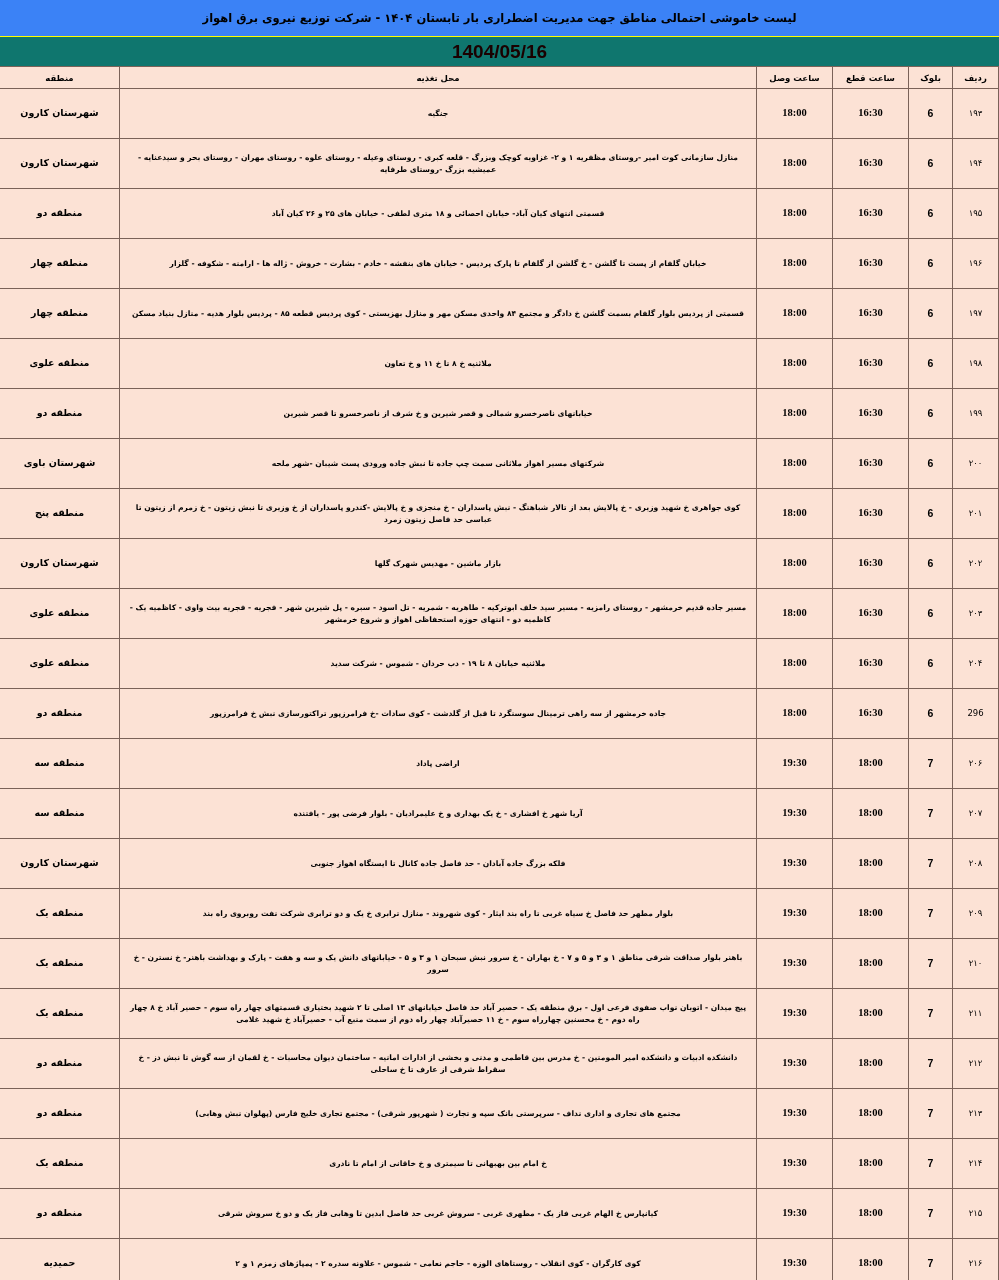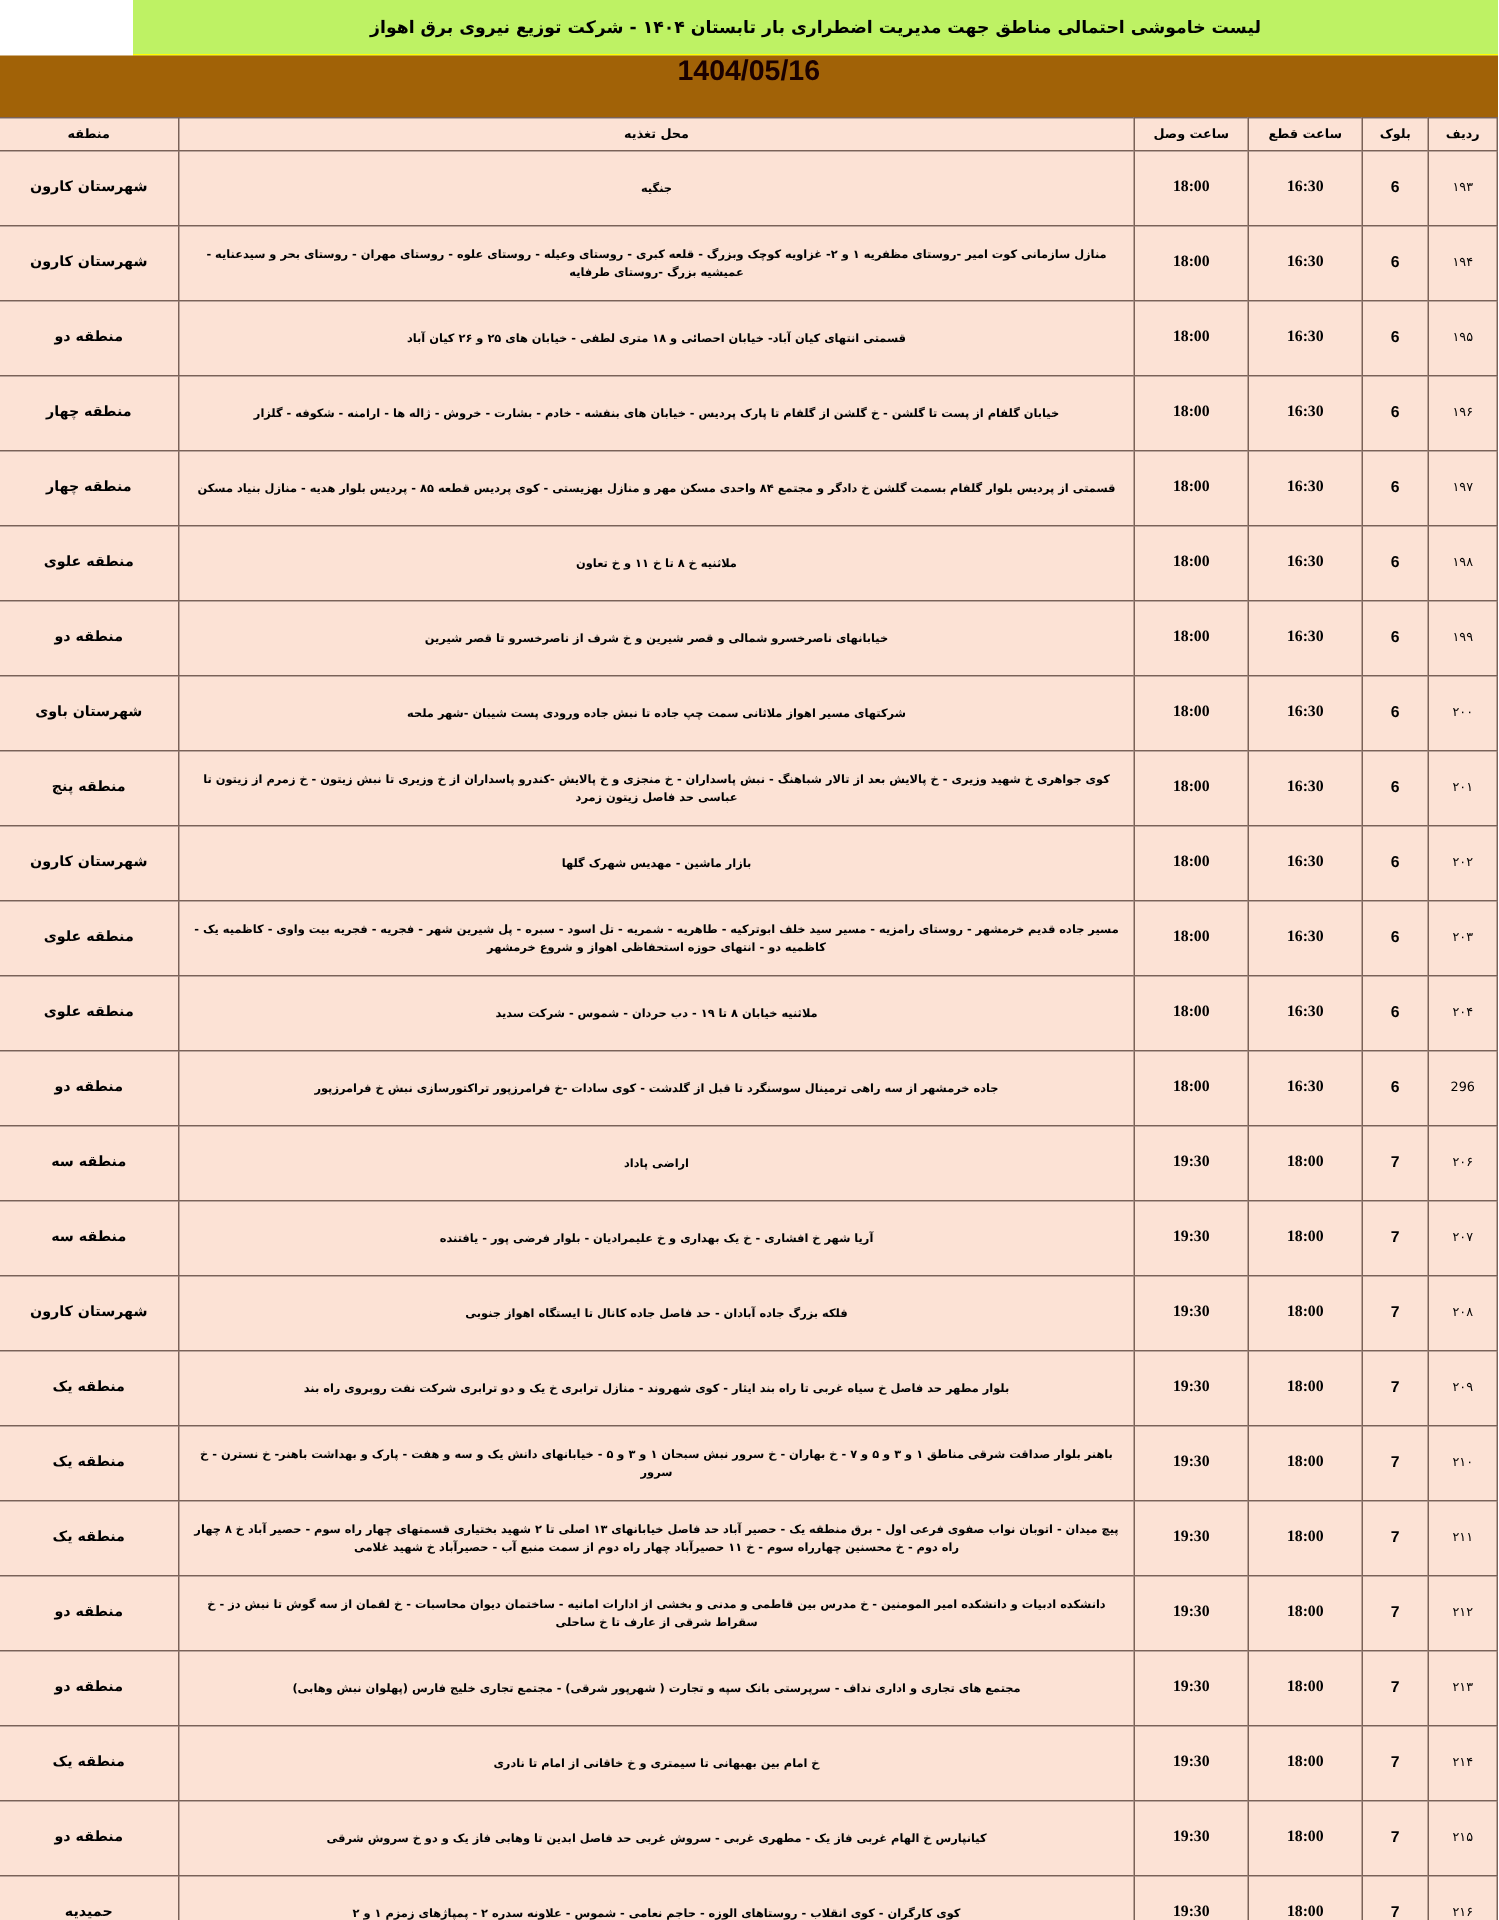--- a/index.html
+++ b/index.html
@@ -13,43 +13,44 @@
   #page {
     width: 999px;
     min-height: 1280px;
     background: #ffffff;
     position: relative;
     overflow: hidden;
   }
 
   
   .title-banner {
-    width: 910px;
+    width: 999px;
     height: 37px;
-    background: #bef264;
+    background: #3b82f6;
     display: flex;
     align-items: center;
     justify-content: center;
     border-bottom: 1px solid #FFFF00;
   }
   .title-banner .title-text {
     font-size: 11.5px;
     font-weight: bold;
     color: #000000;
     letter-spacing: 0;
     white-space: nowrap;
     direction: rtl;
   }
 
   
   .date-banner {
     width: 999px;
-    height: 41px;
-    background: #a16207;
+    height: 29px;
+    background: #0f766e;
     display: flex;
+    align-items: center;
     justify-content: center;
   }
   .date-banner .date-text {
     font-size: 19px;
     font-weight: bold;
     color: #1a0000;
     direction: ltr;
     font-family: "Liberation Sans", sans-serif;
   }
 

